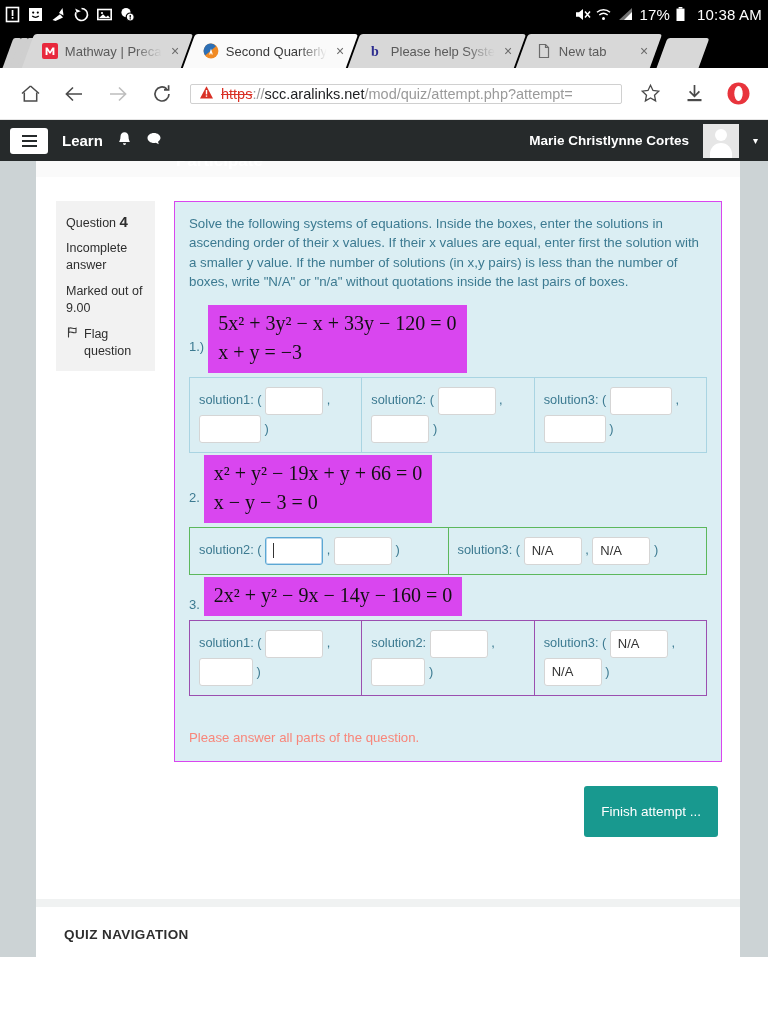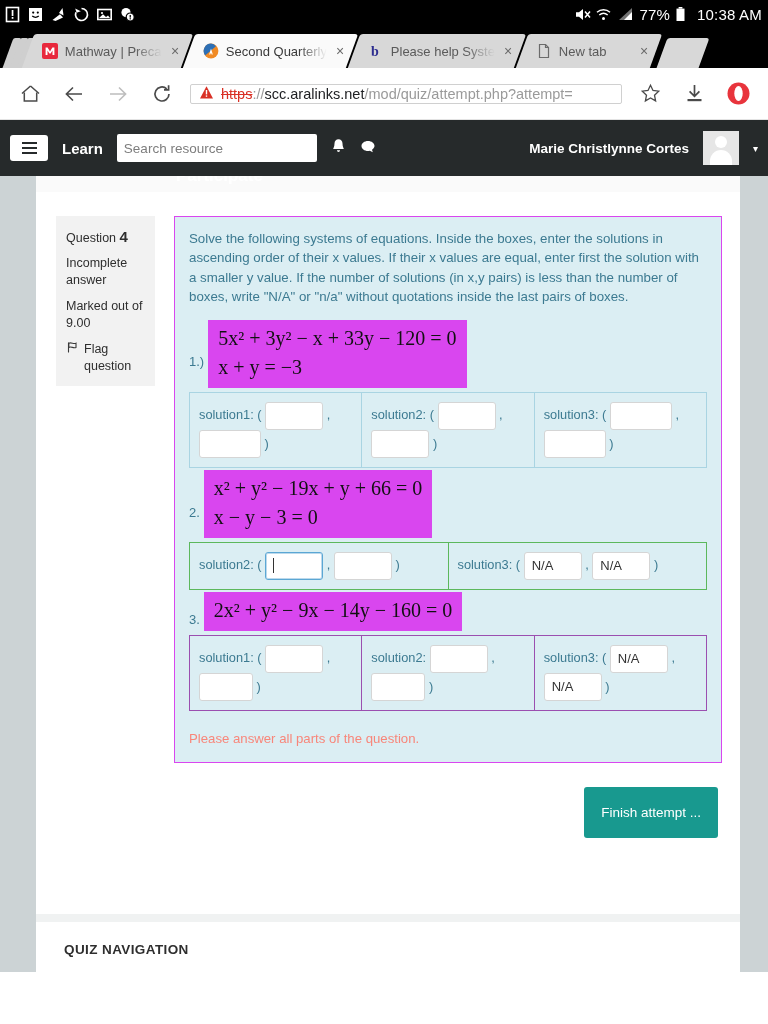--- a/index.html
+++ b/index.html
@@ -71,21 +71,21 @@
     border-radius: 2px; display: flex; align-items: center; gap: 7px;
     padding: 0 8px; margin: 0 6px; overflow: hidden;
   }
   .url-text { font-size: 14.5px; white-space: nowrap; overflow: hidden; color: #9a9a9a; }
   .url-text .scheme { color: #d93025; text-decoration: line-through; }
   .url-text .host { color: #202124; }
   .warn-tri { color: #d93025; font-size: 14px; line-height: 1; }
 
   
   .moodle-nav {
-    height: 56px; background: #262a2b; display: flex; align-items: center;
+    height: 41px; background: #262a2b; display: flex; align-items: center;
     padding: 0 10px; gap: 14px; position: relative; z-index: 3;
   }
   .burger {
     width: 38px; height: 26px; background: #fff; border-radius: 3px;
     display: flex; align-items: center; justify-content: center;
   }
   .burger i { display:block; width: 15px; height: 2px; background:#262a2b; position: relative; }
   .burger i:before, .burger i:after {
     content:""; position:absolute; left:0; width: 15px; height:2px; background:#262a2b;
   }
@@ -171,21 +171,21 @@
     font-family: "Liberation Sans", sans-serif;
   }
   .ansbox.w62 { width: 62px; }
   .ansbox.w58 { width: 58px; }
   .ansbox.focused { border-color: #5ba7d4; box-shadow: 0 0 0 1px #bcd9ec inset; }
   .caret {
     display:inline-block; width: 1px; height: 15px; background: #333;
     vertical-align: middle; position: relative; top: -1px;
   }
 
-  .err-msg { color: #f8867a; font-size: 13.2px; margin-top: 20px; }
+  .err-msg { color: #f8867a; font-size: 13.2px; margin-top: 34px; }
 
   .finish-row { padding: 24px 22px 0 0; display: flex; justify-content: flex-end; }
   .finish-btn {
     background: #18998f; color: #fff; font-size: 13.5px;
     padding: 18px 17px; border: none; border-radius: 3px; cursor: pointer;
     font-family: "Liberation Sans", sans-serif;
   }
 
   .quiz-nav-card {
     position: absolute; left: 36px; width: 704px; bottom: 0; height: 50px;
@@ -260,21 +260,21 @@
           <path d="M4.3 9a6.7 6.7 0 0 1 8.4 0" stroke="#fff" stroke-width="1.5" fill="none"></path>
           <circle cx="8.5" cy="12.6" r="1.5" fill="#fff"></circle>
         </svg>
     </span>
     <span class="sysicon">
       <svg width="17" height="17" viewBox="0 0 17 17">
           <path d="M2 14 L15 2 L15 14 Z" fill="#fff" opacity=".45"></path>
           <path d="M7 14 L15 6 L15 14 Z" fill="#fff"></path>
         </svg>
     </span>
-    <span>77%</span>
+    <span>17%</span>
     <span class="sysicon">
       <svg width="11" height="17" viewBox="0 0 11 17">
           <rect x="3.6" y="1" width="3.8" height="1.6" fill="#fff"></rect>
           <rect x="1.5" y="2.6" width="8" height="12.4" fill="#fff"></rect>
         </svg>
     </span>
     <span>10:38 AM</span>
   </div>
 </div>
 
@@ -384,23 +384,20 @@
         <ellipse cx="12.5" cy="12.5" rx="4.2" ry="7.6" fill="#fff"></ellipse>
       </svg>
   </span>
 </div>
 
 <div class="moodle-nav">
   <div class="burger">
       <i></i>
     </div>
   <span class="brand">Learn</span>
-  <div class="search-resource">
-    <span>Search resource</span>
-  </div>
   <span class="nav-icon">
     <svg width="15" height="17" viewBox="0 0 15 17">
         <path d="M7.5 1.2c-2.4 0-4 1.8-4 4.2 0 3.4-1.3 4.6-1.3 5.6h10.6c0-1-1.3-2.2-1.3-5.6 0-2.4-1.6-4.2-4-4.2z" fill="#fff"></path>
         <path d="M6 12.2c0 1 .7 1.7 1.5 1.7s1.5-.7 1.5-1.7z" fill="#fff"></path>
       </svg>
   </span>
   <span class="nav-icon">
     <svg width="16" height="16" viewBox="0 0 16 16">
         <path d="M8 2C4.4 2 1.5 4.2 1.5 7s2.9 5 6.5 5c.6 0 1.2-.07 1.8-.2l3 1.4-.8-2.5C13.3 9.8 14.5 8.5 14.5 7c0-2.8-2.9-5-6.5-5z" fill="#fff"></path>
       </svg>

